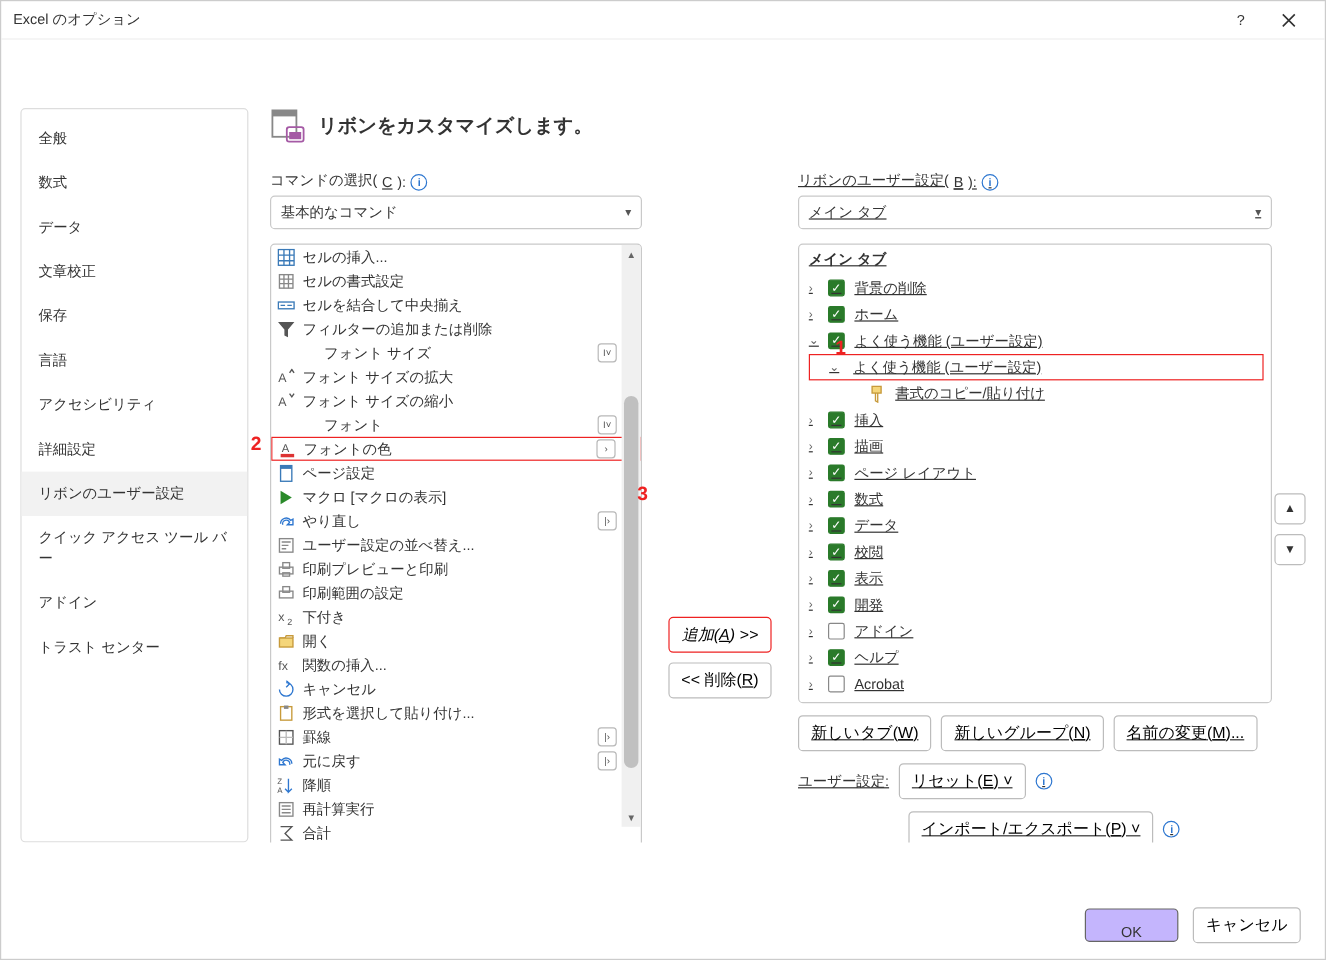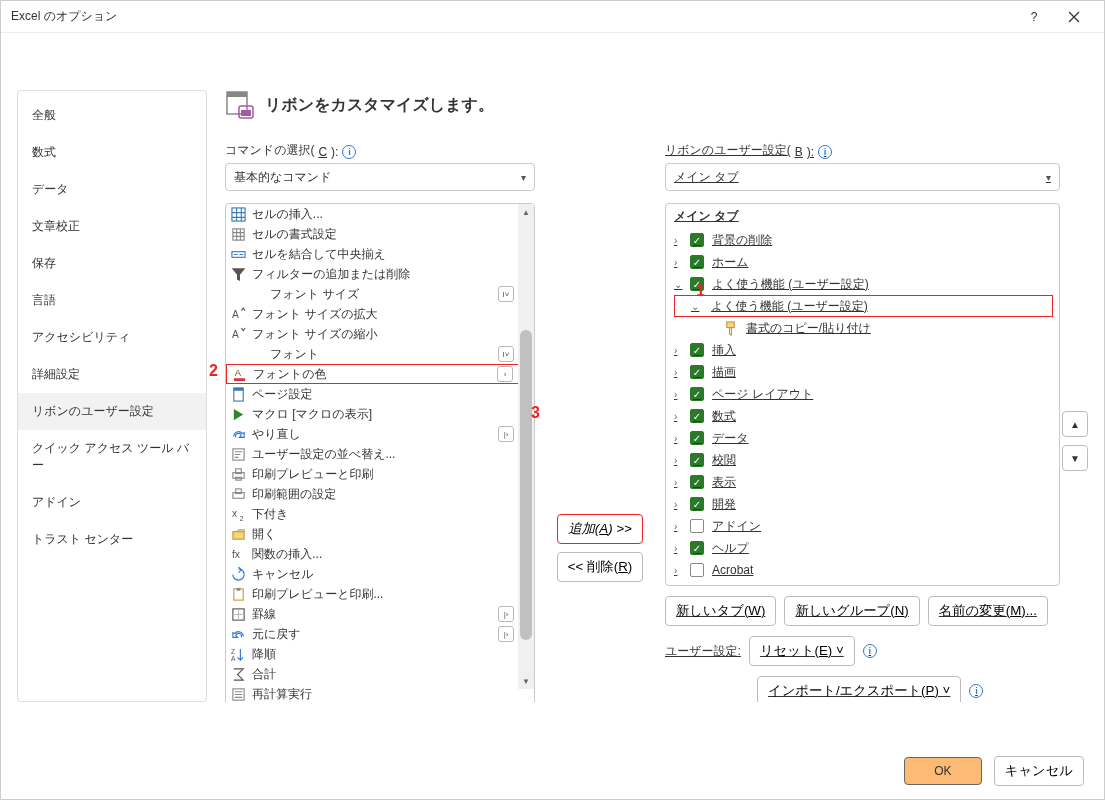--- a/index.html
+++ b/index.html
@@ -53,21 +53,21 @@
   .chk.on { background:#2a7a2a; }
   .chk.on::after { content:"✓"; color:#fff; font-size:10px; }
   .chk.off { border-color:#888; }
   .tree-label { margin-left:4px; white-space:nowrap; }
   .tree-row.hlred { border:1px solid #e22; padding-right:70px; }
   .right-side-btns { position:absolute; right:16px; top:410px; display:flex; flex-direction:column; gap:8px; }
   .sq-btn { width:26px; height:26px; border:1px solid #bcbcbc; border-radius:4px; display:flex; align-items:center; justify-content:center; cursor:pointer; font-size:10px;}
   .below-tree { display:flex; gap:8px; margin-top:10px; }
   .userset-row { display:flex; align-items:center; gap:8px; margin-top:10px; }
   .footer { height:56px; display:flex; justify-content:flex-end; align-items:center; gap:12px; padding:0 20px; border-top:0; }
-  .footer .ok { width:78px; height:28px; border:1.5px solid #666; border-radius:4px; background:#fdba74; display:flex; align-items:center; justify-content:center; cursor:pointer;}
+  .footer .ok { width:78px; height:28px; border:1.5px solid #666; border-radius:4px; background:#c4b5fd; display:flex; align-items:flex-end; justify-content:center; cursor:pointer;}
   .annot { position:absolute; font-weight:bold; color:#e22; font-size:16px; }
   .underline-key { text-decoration:underline; }
 </style>
 </head>
 <body>
 
 <div class="window">
 
   <div class="titlebar">
     <span class="title">Excel のオプション</span>
@@ -288,21 +288,21 @@
                   </span>
                   <span class="cmd-text">キャンセル</span>
                 </div>
                 <div class="cmd-row">
                   <span class="cmd-icon">
                     <svg viewBox="0 0 16 16">
                       <rect x="3" y="2" width="10" height="12" stroke="#c79a3a" fill="none" stroke-width="1.2"></rect>
                       <rect x="6" y="1" width="4" height="3" stroke="none" fill="#888" stroke-width="1.2"></rect>
                     </svg>
                   </span>
-                  <span class="cmd-text">印刷プレビューと印刷...</span>
+                  <span class="cmd-text">形式を選択して貼り付け...</span>
                 </div>
                 <div class="cmd-row">
                   <span class="cmd-icon">
                     <svg viewBox="0 0 16 16">
                       <rect x="2" y="2" width="12" height="12" stroke="#555" fill="none" stroke-width="1.2"></rect>
                       <path d="M2 8h12M8 2v12" stroke="#bbb" fill="none" stroke-width="1.2"></path>
                     </svg>
                   </span>
                   <span class="cmd-text">罫線</span>
                   <span class="cmd-sub">|›</span>
@@ -322,33 +322,33 @@
                       <text x="0" y="7" font-size="7" fill="#555" font-family="serif">Z</text>
                       <text x="0" y="15" font-size="7" fill="#555" font-family="serif">A</text>
                       <path d="M10 2v12l3-3M10 14l-3-3" stroke="#2e77d0" fill="none" stroke-width="1.2"></path>
                     </svg>
                   </span>
                   <span class="cmd-text">降順</span>
                 </div>
                 <div class="cmd-row">
                   <span class="cmd-icon">
                     <svg viewBox="0 0 16 16">
-                      <path d="M3 2h10l-6 6 6 6H3" stroke="#555" fill="none" stroke-width="1.2"></path>
-                    </svg>
-                  </span>
-                  <span class="cmd-text">合計</span>
-                </div>
-                <div class="cmd-row">
-                  <span class="cmd-icon">
-                    <svg viewBox="0 0 16 16">
                       <rect x="2" y="2" width="12" height="12" stroke="#888" fill="none" stroke-width="1.2"></rect>
                       <path d="M4 5h8M4 8h8M4 11h8" stroke="#888" fill="none" stroke-width="1.2"></path>
                     </svg>
                   </span>
                   <span class="cmd-text">再計算実行</span>
+                </div>
+                <div class="cmd-row">
+                  <span class="cmd-icon">
+                    <svg viewBox="0 0 16 16">
+                      <path d="M3 2h10l-6 6 6 6H3" stroke="#555" fill="none" stroke-width="1.2"></path>
+                    </svg>
+                  </span>
+                  <span class="cmd-text">合計</span>
                 </div>
                 <div class="cmd-row">
                   <span class="cmd-icon">
                     <svg viewBox="0 0 16 16">
                       <rect x="4" y="1" width="8" height="6" stroke="#c79a3a" fill="#f5d67a" stroke-width="1.2"></rect>
                       <path d="M7 7v7l2 1v-8" stroke="#c79a3a" fill="none" stroke-width="1.2"></path>
                     </svg>
                   </span>
                   <span class="cmd-text">書式のコピー/貼り付け</span>
                 </div>

